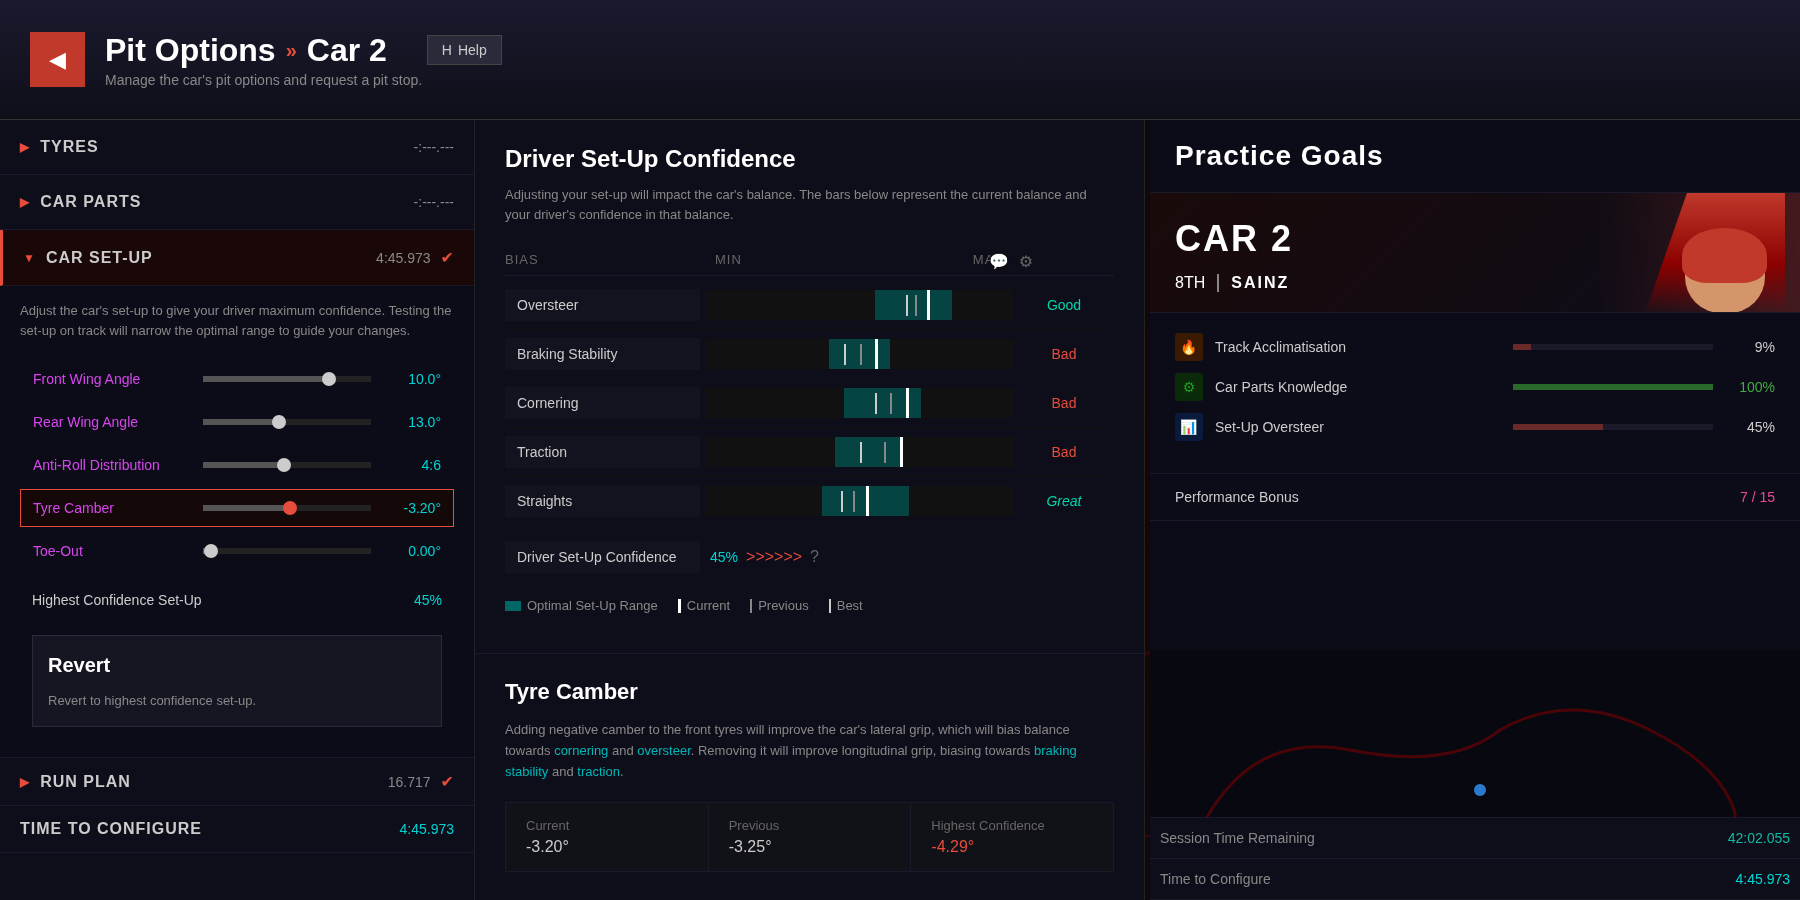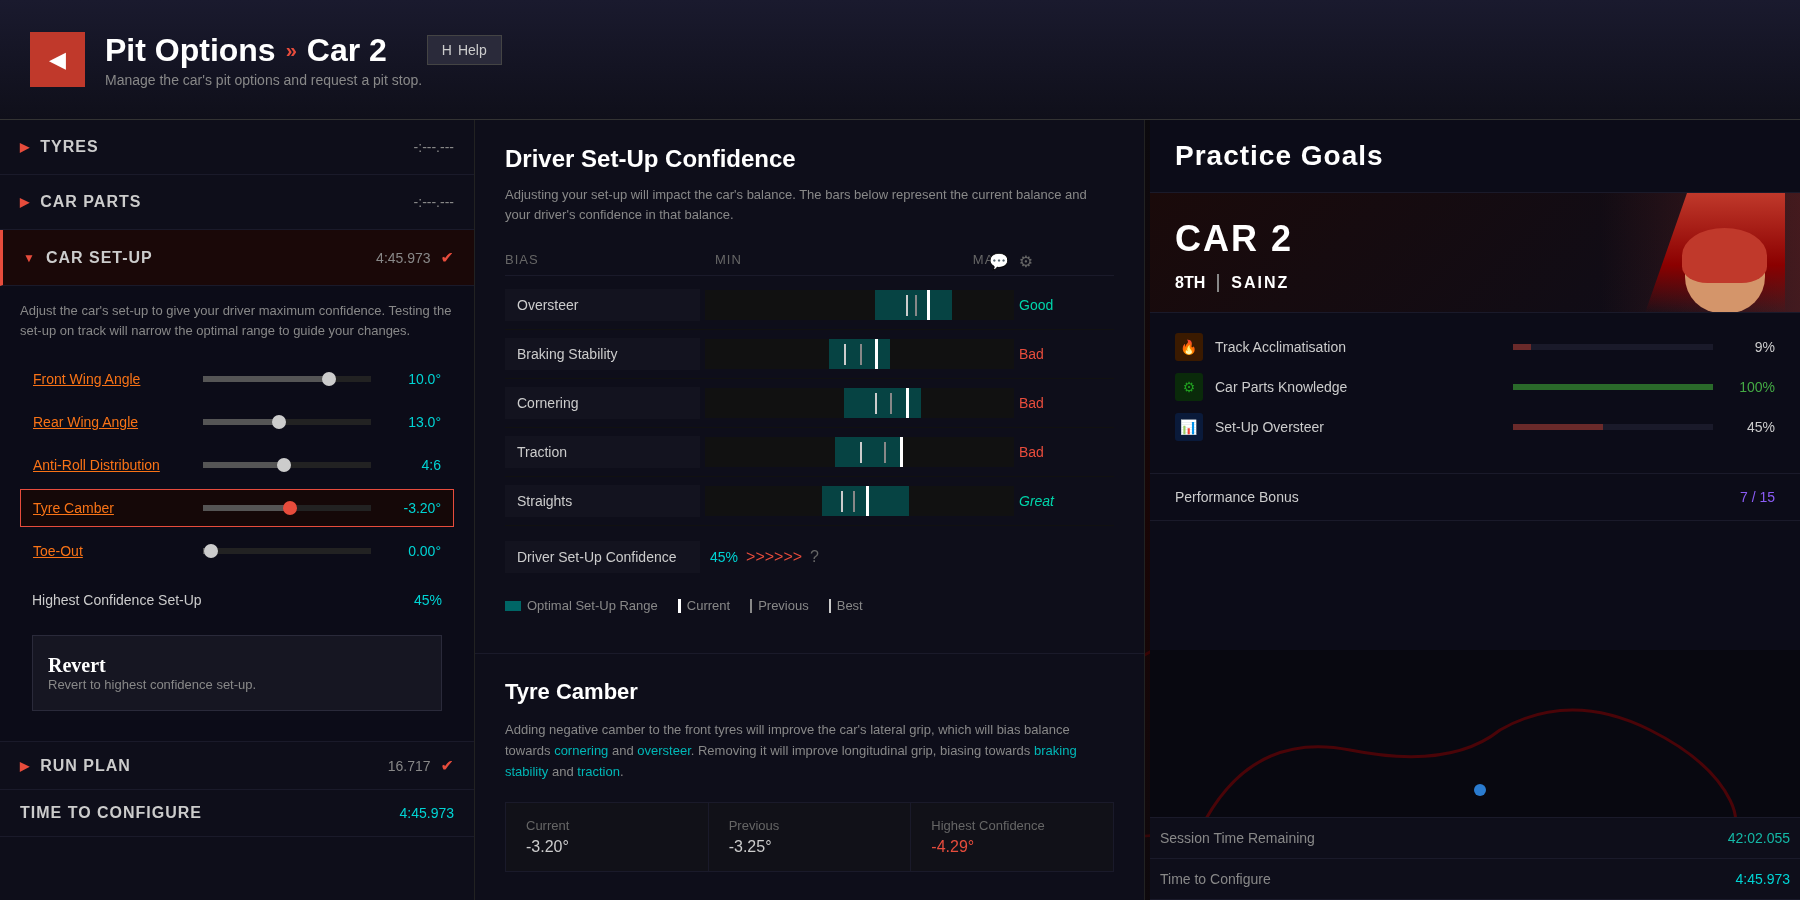--- a/index.html
+++ b/index.html
@@ -151,24 +151,23 @@
       padding: 10px 12px;
       margin-bottom: 5px;
       border: 1px solid transparent;
     }
     .slider-row.active {
       border: 1px solid #e74c3c;
       background: #150808;
     }
     .slider-label {
       font-size: 14px;
-      color: #f97316;
+      color: #d946ef;
       width: 160px;
       flex-shrink: 0;
-      text-decoration: underline;
     }
     .slider-track-container {
       flex: 1;
       height: 6px;
       background: #222;
       position: relative;
       margin: 0 10px;
     }
     .slider-track-fill {
       height: 100%;
@@ -217,22 +216,21 @@
       border: 1px solid #2a2a3a;
       cursor: pointer;
       display: block;
       width: calc(100% - 24px);
       text-align: left;
     }
     .revert-btn-title {
       font-size: 20px;
       font-weight: bold;
       color: white;
-      margin-bottom: 0;
-      font-family: Liberation Serif, serif;
+      margin-bottom: 16px;
     }
     .revert-btn-sub {
       font-size: 13px;
       color: #888;
     }
 
     
     .middle-panel {
       position: absolute;
       top: 120px; left: 475px;
@@ -321,20 +319,21 @@
     }
     .bias-bar-best {
       position: absolute;
       width: 2px;
       height: 70%;
       background: #ccc;
       top: 15%;
     }
     .bias-result {
       font-size: 14px;
+      text-align: center;
       padding: 5px;
     }
     .result-good { color: #00d4aa; }
     .result-bad { color: #e74c3c; }
     .result-great { color: #00d4aa; font-style: italic; }
 
     
     .confidence-row {
       display: grid;
       grid-template-columns: 200px 1fr 200px;
@@ -486,21 +485,21 @@
       position: absolute;
       left: 25px;
       bottom: 20px;
       display: flex;
       align-items: center;
       gap: 12px;
     }
     .car2-position {
       font-size: 16px;
       color: white;
-      font-weight: bold;
+      font-weight: normal;
     }
     .car2-divider {
       width: 2px;
       height: 18px;
       background: #888;
     }
     .car2-driver-name {
       font-size: 16px;
       color: white;
       font-weight: bold;
@@ -608,21 +607,21 @@
       display: flex;
       justify-content: space-between;
       align-items: center;
     }
     .perf-label {
       font-size: 14px;
       color: #ccc;
     }
     .perf-value {
       font-size: 14px;
-      color: #8b5cf6;
+      color: #ec4899;
     }
 
     
     .track-map {
       position: absolute;
       bottom: 0;
       left: 0; right: 0;
       height: 250px;
       background: #080810;
       overflow: hidden;

